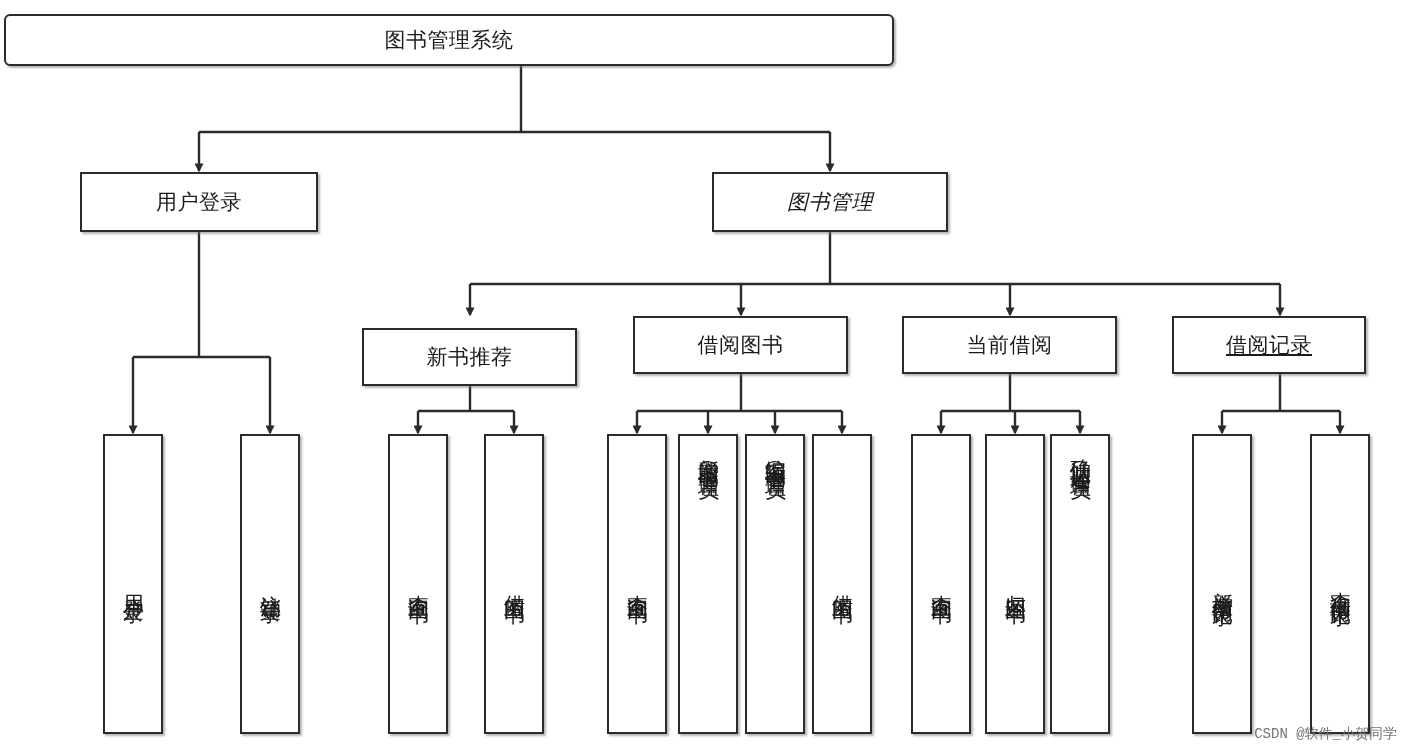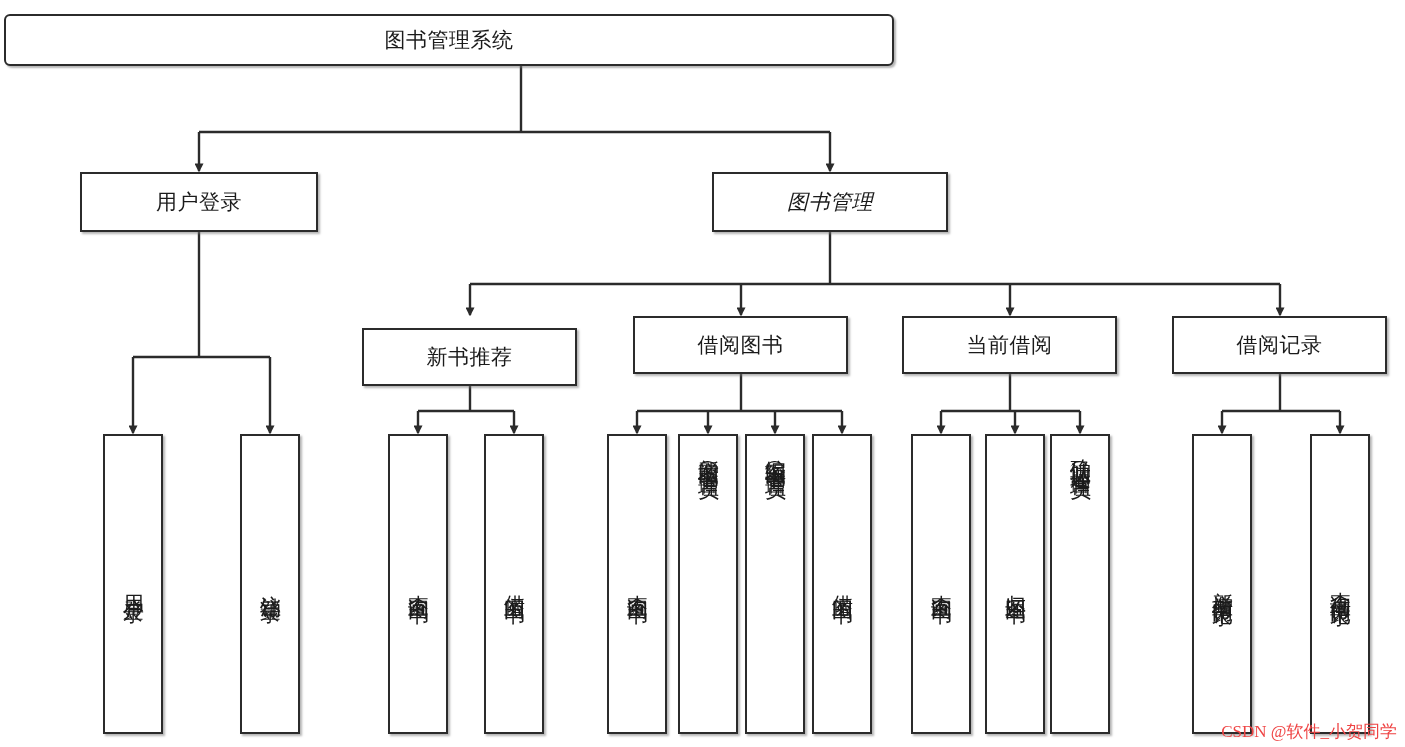--- a/index.html
+++ b/index.html
@@ -67,25 +67,25 @@
   }
   
   .node.vert.centered {
     align-items: center;
     padding-top: 0;
   }
   #watermark {
     position: absolute;
     right: 8px;
     bottom: 4px;
-    font-size: 17px;
-    color: #ef4444;
+    font-size: 14px;
+    color: #737373;
     white-space: nowrap;
     z-index: 5;
-    font-family: Liberation Serif, serif;
+    font-family: Liberation Mono, monospace;
   }
 </style>
 </head>
 <body>
 
 <div id="diagram-canvas">
 
   <svg id="edge-layer" viewBox="0 0 1405 747" xmlns="http://www.w3.org/2000/svg">
     <defs>
       <marker id="arrowhead" markerWidth="9" markerHeight="9" refX="7.6" refY="4.5" orient="auto" markerUnits="userSpaceOnUse">
@@ -141,21 +141,21 @@
       </div>
       <div class="node horiz" style="left: 362px; top: 328px; width: 215px; height: 58px;">
         <span class="label">新书推荐</span>
       </div>
       <div class="node horiz" style="left: 633px; top: 316px; width: 215px; height: 58px;">
         <span class="label">借阅图书</span>
       </div>
       <div class="node horiz" style="left: 902px; top: 316px; width: 215px; height: 58px;">
         <span class="label">当前借阅</span>
       </div>
-      <div class="node horiz" style="left: 1172px; top: 316px; width: 215px; height: 58px;">
+      <div class="node horiz" style="left: 1172px; top: 316px; width: 194px; height: 58px; text-decoration: underline;">
         <span class="label">借阅记录</span>
       </div>
       <div class="node vert centered" style="left: 103px; top: 434px; width: 60px; height: 300px;">
         <span class="label">用户登录</span>
       </div>
       <div class="node vert centered" style="left: 240px; top: 434px; width: 60px; height: 300px;">
         <span class="label">注销登录</span>
       </div>
       <div class="node vert centered" style="left: 388px; top: 434px; width: 60px; height: 300px;">
         <span class="label">查询图书</span>

